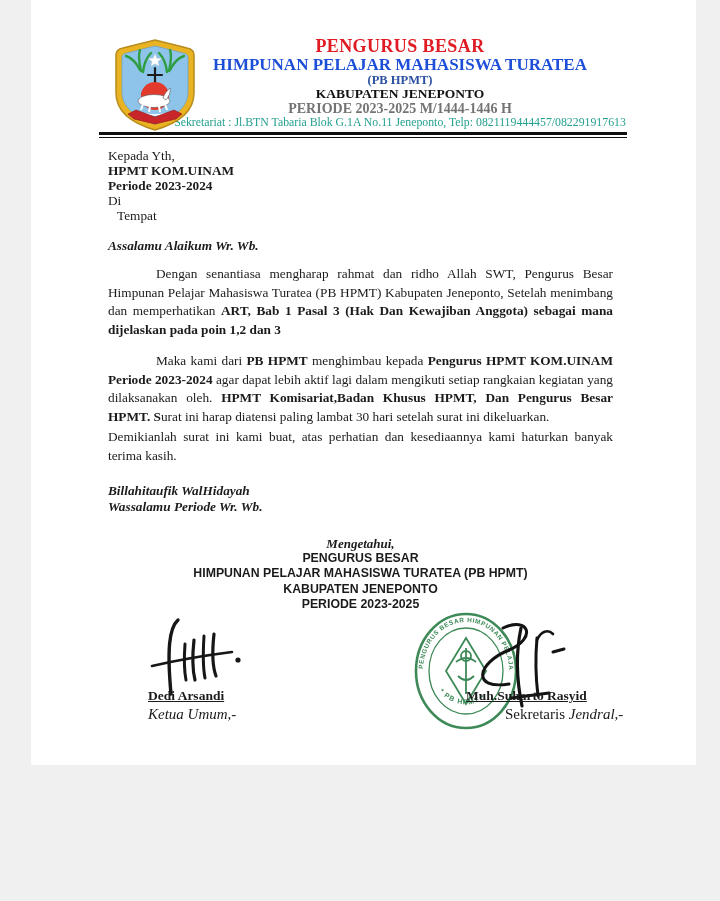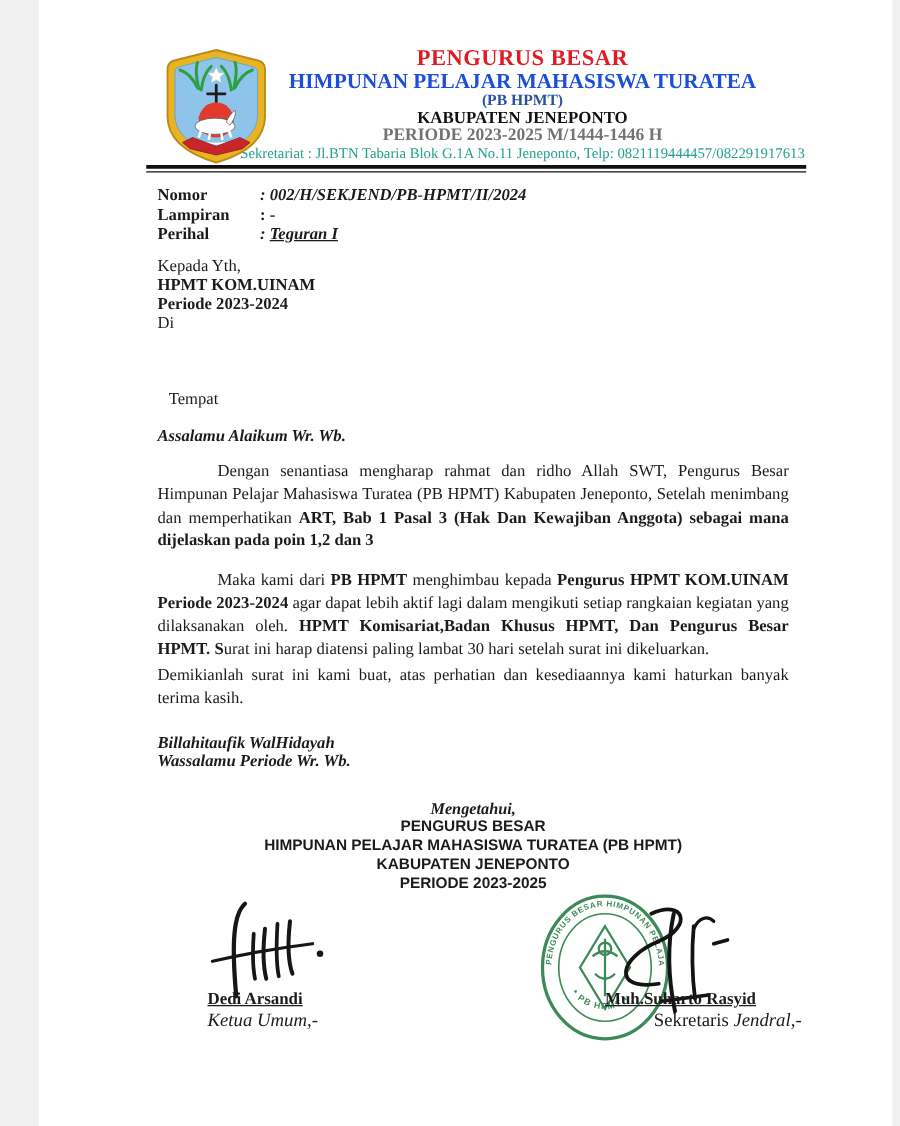--- a/index.html
+++ b/index.html
@@ -4,22 +4,22 @@
 <style>
   html,body{margin:0;padding:0;}
   body{
     width:720px;height:901px;position:relative;
     background:#f0f0f0;
     font-family:"Liberation Serif","DejaVu Serif",serif;
     color:#1b1b1b;
     -webkit-font-smoothing:antialiased;
   }
   .page{
-    position:absolute;left:31px;top:0;width:665px;height:901px;
-    background:#ffffff;overflow:hidden;padding-left:18px;
+    position:absolute;left:31px;top:0;width:665px;height:765px;
+    background:#ffffff;overflow:hidden;
   }
   
   .letterhead{position:relative;padding-top:36px;}
   .logo{position:absolute;left:79px;top:38px;width:90px;height:94px;}
   .lh-text{margin-left:114px;width:510px;text-align:center;}
   .lh1{font-size:18px;line-height:20px;font-weight:bold;color:#e01b24;letter-spacing:.4px;}
   .lh2{font-size:17px;line-height:18px;font-weight:bold;color:#1d4ed8;}
   .lh3{font-size:12.5px;line-height:13px;font-weight:bold;color:#2b50a1;}
   .lh4{font-size:13.5px;line-height:14.5px;font-weight:bold;color:#111;}
   .lh5{font-size:14px;line-height:14.5px;font-weight:bold;color:#737373;}
@@ -27,21 +27,21 @@
   .rule{margin:3px 69px 0 68px;border-top:3.5px solid #101010;border-bottom:1.3px solid #101010;height:2px;}
   
   .content{margin:10px 83px 0 77px;font-size:13.3px;}
   .meta-row{display:flex;line-height:15.5px;}
   .meta-label{width:82px;font-weight:bold;}
   .meta-value{font-weight:bold;}
   .it{font-style:italic;}
   .ul{text-decoration:underline;}
   .recipient{margin-top:10px;line-height:15px;}
   .b{font-weight:bold;}
-  .recip-tempat{padding-left:9px;margin-top:46px;}
+  .recip-tempat{padding-left:9px;}
   .salutation{margin:13px 0 0 0;font-weight:bold;font-style:italic;line-height:19px;}
   .para{margin:0;text-align:justify;line-height:18.5px;}
   .para.ind{text-indent:48px;}
   .p1{margin-top:10px;}
   .p2{margin-top:13px;}
   .p3{margin-top:2px;}
   .closing{margin-top:18px;font-weight:bold;font-style:italic;line-height:15.5px;}
   .dateline{margin-top:1px;text-align:right;font-style:italic;font-size:13.5px;line-height:16px;}
   .know{margin-top:22px;text-align:center;line-height:15.2px;}
   .know-m{font-weight:bold;font-style:italic;font-size:13px;}
@@ -95,34 +95,20 @@
       <div class="lh3">(PB HPMT)</div>
       <div class="lh4">KABUPATEN JENEPONTO</div>
       <div class="lh5">PERIODE 2023-2025 M/1444-1446 H</div>
       <div class="lh6">Sekretariat : Jl.BTN Tabaria Blok G.1A No.11 Jeneponto, Telp: 0821119444457/082291917613</div>
     </div>
   </div>
   <div class="rule"></div>
 
   <div class="content">
 
-    <div>
-      <div class="meta-row">
-        <span class="meta-label">Nomor</span>
-        <span class="meta-value it">: 002/H/SEKJEND/PB-HPMT/II/2024</span>
-      </div>
-      <div class="meta-row">
-        <span class="meta-label">Lampiran</span>
-        <span class="meta-value">: -</span>
-      </div>
-      <div class="meta-row">
-        <span class="meta-label">Perihal</span>
-        <span class="meta-value it"><span>: </span><span class="ul">Teguran I</span></span>
-      </div>
-    </div>
 
     <div class="recipient">
       <div>Kepada Yth,</div>
       <div class="b">HPMT KOM.UINAM</div>
       <div class="b">Periode 2023-2024</div>
       <div>Di</div>
       <div class="recip-tempat">Tempat</div>
     </div>
 
     <p class="salutation">Assalamu Alaikum Wr. Wb.</p>

